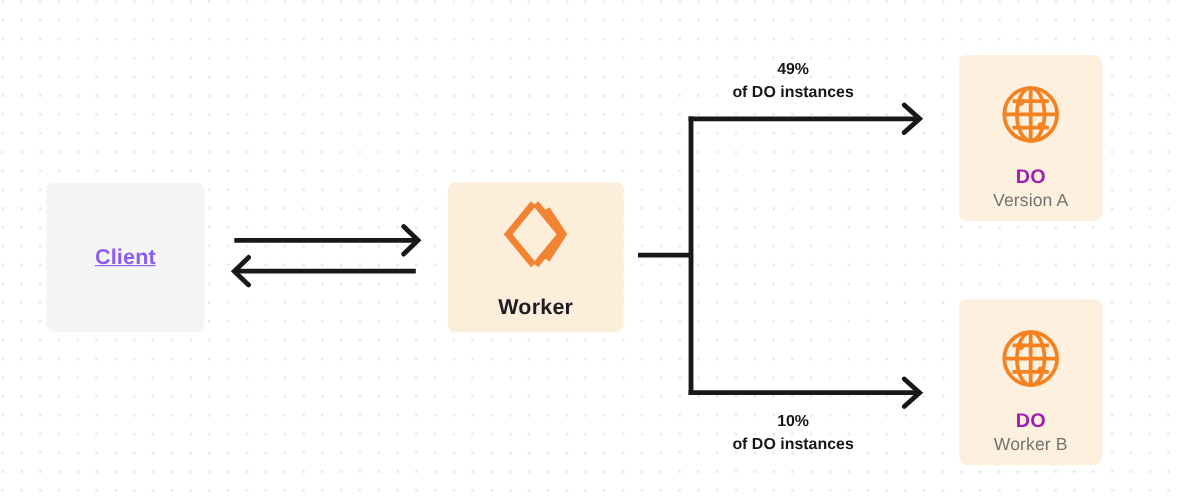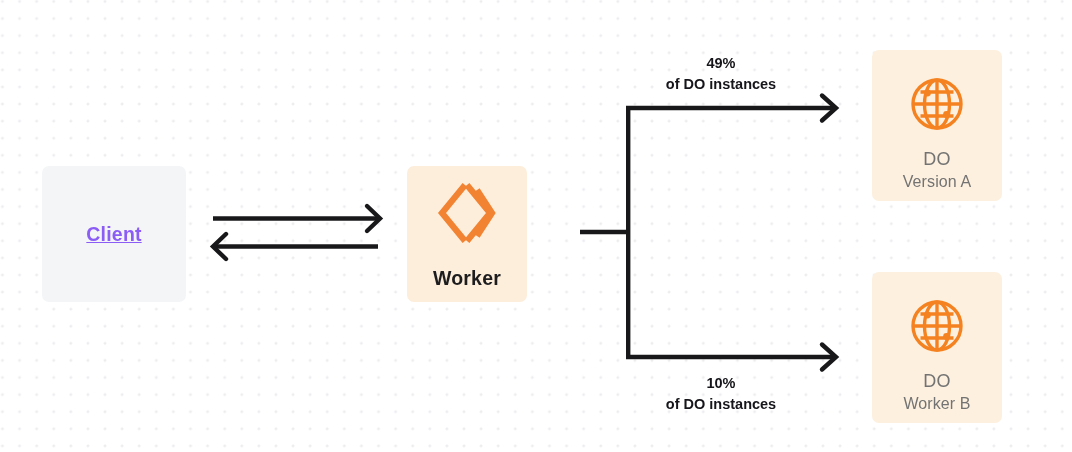--- a/index.html
+++ b/index.html
@@ -63,21 +63,21 @@
     font-size: 19.5px;
     font-weight: bold;
     color: #8b5cf6;
     letter-spacing: 0.2px;
     text-decoration: underline;
   }
 
   #worker-node {
     left: 407px;
     top: 166px;
-    width: 120px;
+    width: 160px;
     height: 136px;
     background-color: #fdeedb;
   }
 
   #worker-icon {
     margin-top: 2px;
     margin-bottom: 17px;
   }
 
   #worker-label {
@@ -98,22 +98,22 @@
 
   #do-node-a { top: 50px; }
   #do-node-b { top: 272px; }
 
   .do-icon-wrap {
     margin-bottom: 14px;
   }
 
   .do-title {
     font-size: 18px;
-    font-weight: normal;
-    color: #737373;
+    font-weight: bold;
+    color: #a21caf;
     line-height: 1.05;
     letter-spacing: 0.2px;
   }
 
   .do-subtitle {
     font-size: 16px;
     font-weight: normal;
     color: #737373;
     margin-top: 4px;
     letter-spacing: 0.1px;

